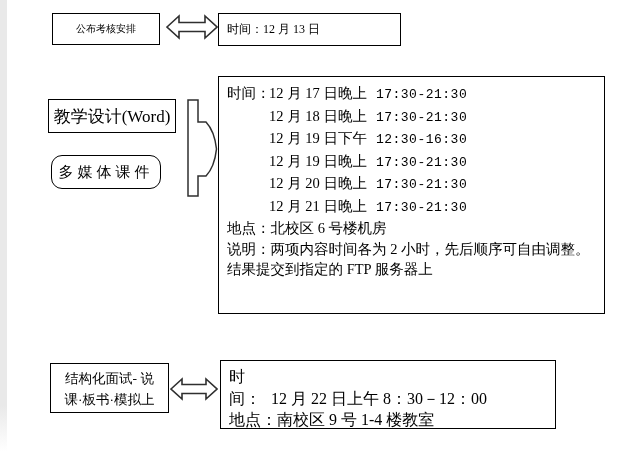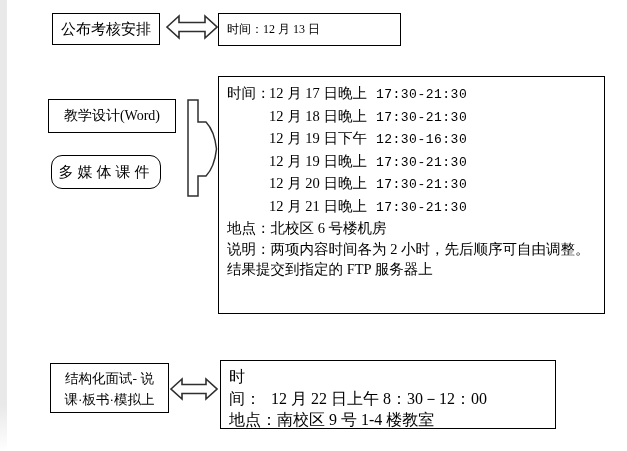--- a/index.html
+++ b/index.html
@@ -19,25 +19,25 @@
     position:absolute;
     border:1.5px solid #000;
     background:#fff;
     box-sizing:border-box;
   }
   .center-box{
     display:flex;align-items:center;justify-content:center;
     text-align:center;
   }
   
-  .box-announce{left:52px;top:13px;width:108px;height:32px;font-size:15px;}
+  .box-announce{left:52px;top:13px;width:108px;height:32px;font-size:10px;}
   .box-announce-time{left:218px;top:13px;width:183px;height:33px;font-size:12px;
     display:flex;align-items:center;padding-left:8px;}
   
-  .box-task1{left:48px;top:99px;width:128px;height:34px;font-size:14px;}
+  .box-task1{left:48px;top:99px;width:128px;height:34px;font-size:17px;}
   .box-task2{left:51px;top:155px;width:110px;height:34px;font-size:15px;letter-spacing:4px;border-radius:11px;}
   .box-schedule{left:218px;top:76px;width:387px;height:238px;
     padding:6px 8px 0 8px;font-size:14.5px;line-height:20.5px;}
   .sched-row{white-space:nowrap;}
   .sched-prefix{display:inline-block;width:42px;}
   .sched-time{font-family:"Liberation Mono","DejaVu Sans Mono",monospace;
     font-size:13px;margin-left:9px;letter-spacing:0.5px;}
   .sched-note{margin:0;}
   
   .box-interview{left:50px;top:363px;width:119px;height:50px;font-size:13.5px;

